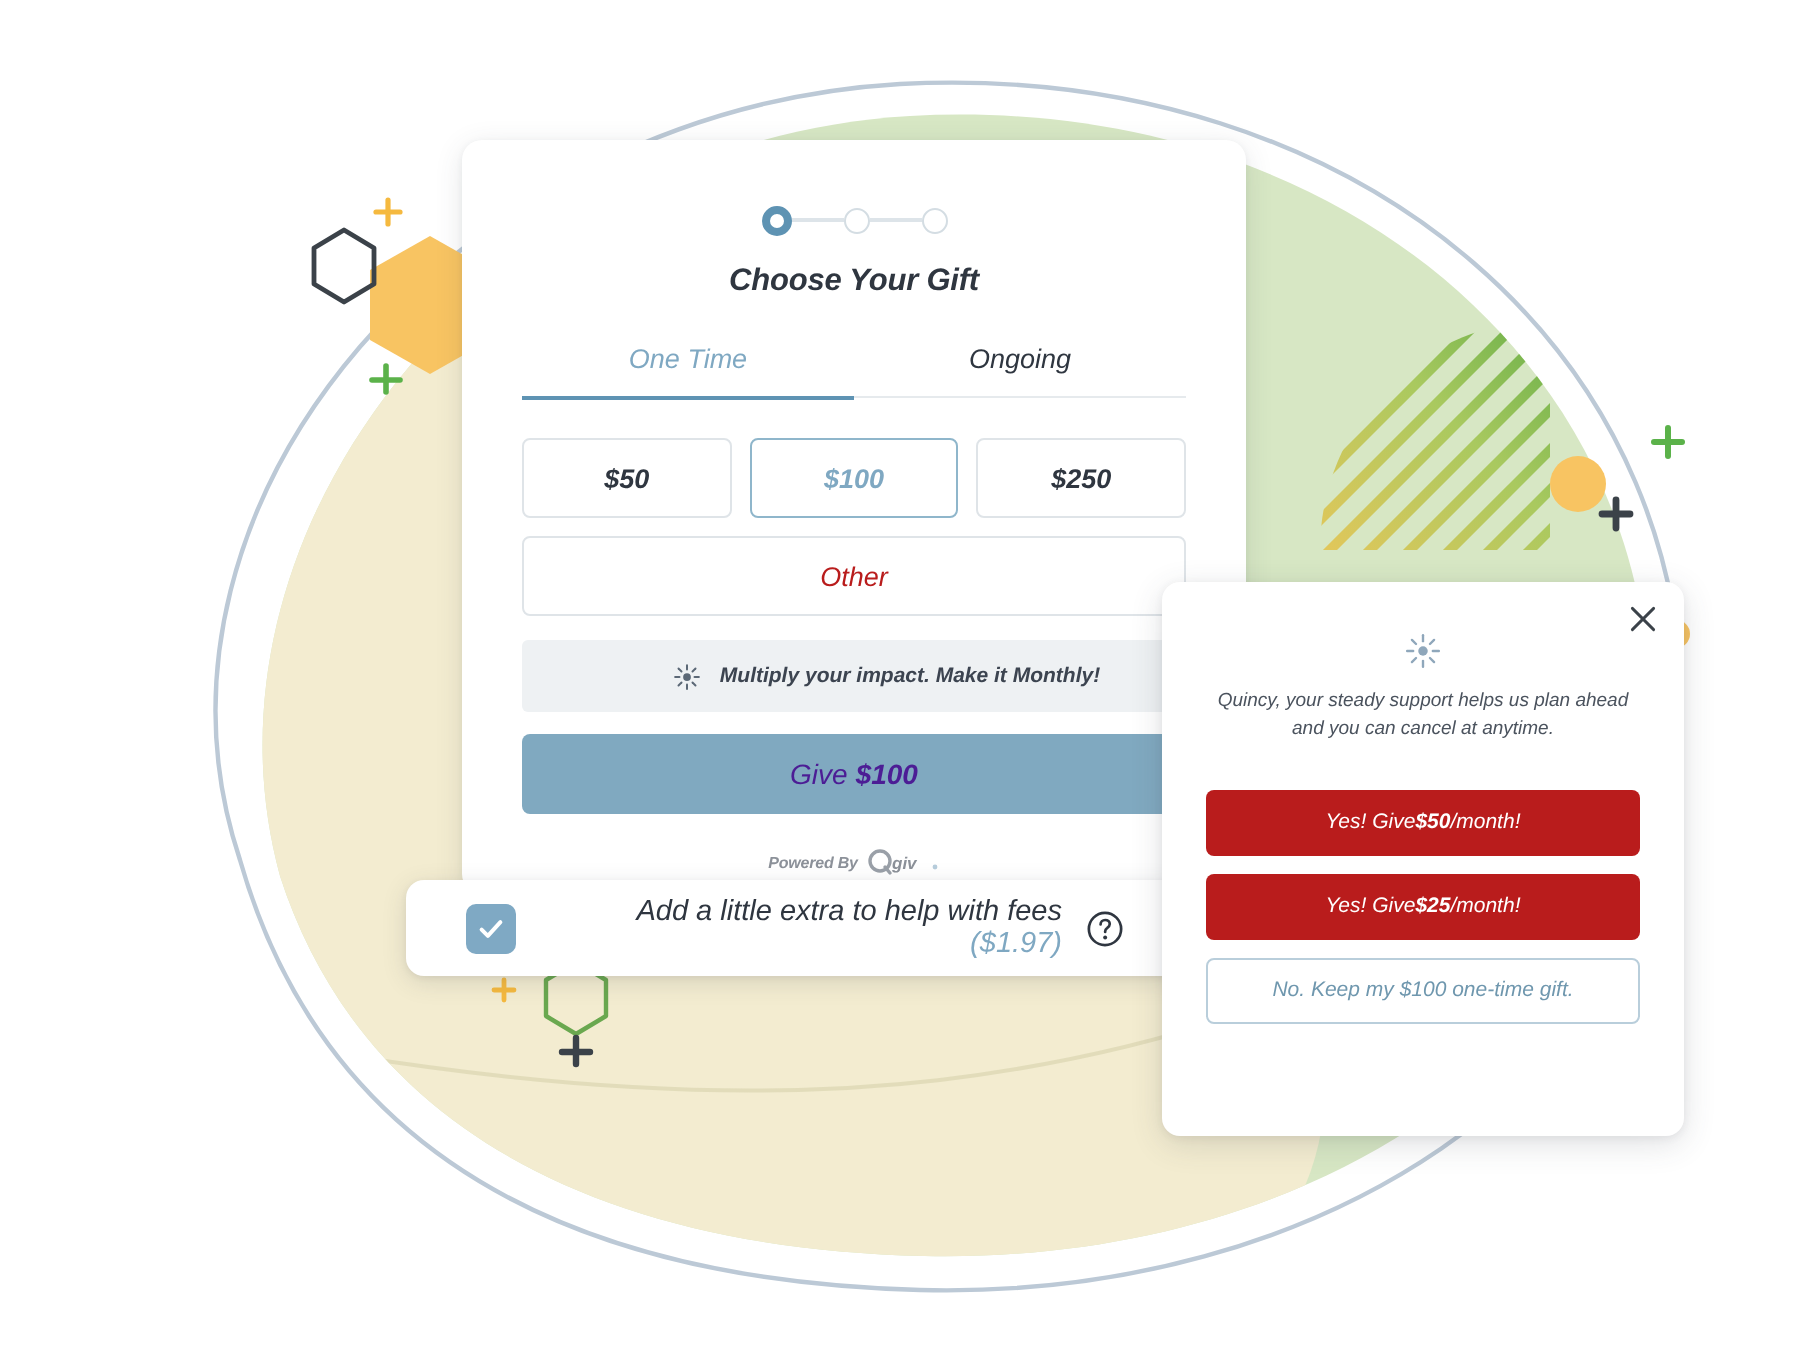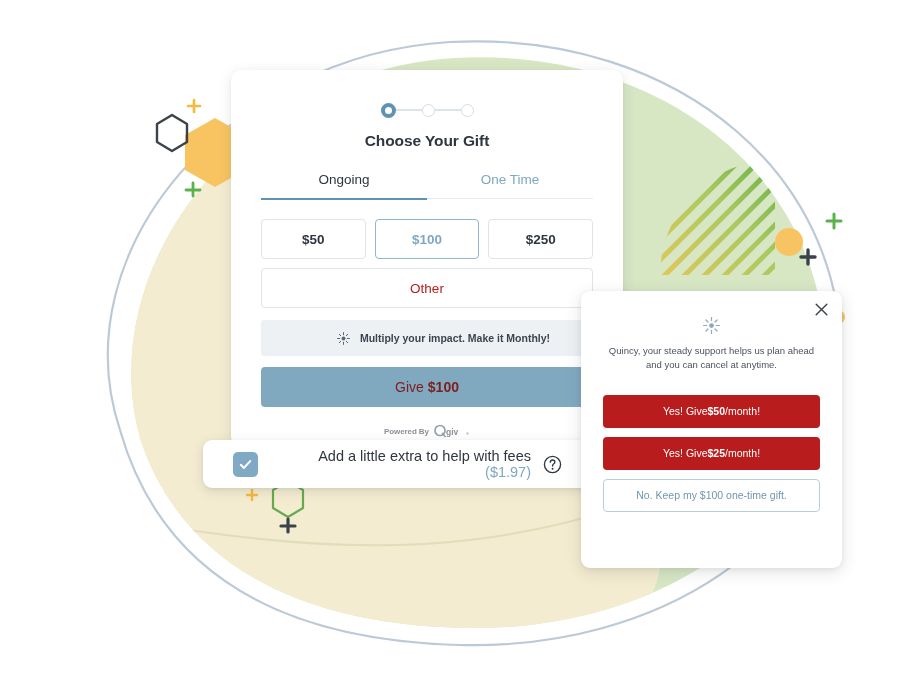--- a/index.html
+++ b/index.html
@@ -12,20 +12,21 @@
     background: #ffffff;
     font-family: "Liberation Sans", sans-serif;
     overflow: hidden;
   }
   #stage {
     position: relative;
     width: 903px;
     height: 686px;
     overflow: hidden;
     background: #ffffff;
+    font-style: italic;
   }
 
   
   .bg-layer {
     position: absolute;
     inset: 0;
     pointer-events: none;
   }
 
   
@@ -160,21 +161,21 @@
   }
 
   .give-btn {
     margin: 11px 30px 0 30px;
     height: 40px;
     background: #80a9c0;
     border-radius: 4px;
     display: flex;
     align-items: center;
     justify-content: center;
-    color: #7f1d1d;
+    color: #4c1d95;
     font-size: 14px;
     cursor: pointer;
   }
   .give-btn b { font-weight: bold; margin-left: 4px; }
 
   .powered {
     margin-top: 17px;
     display: flex;
     align-items: center;
     justify-content: center;
@@ -422,22 +423,22 @@
       <span class="step-dot active"></span>
       <span class="step-line"></span>
       <span class="step-dot"></span>
       <span class="step-line"></span>
       <span class="step-dot"></span>
     </div>
 
     <div class="card-title">Choose Your Gift</div>
 
     <div class="tabs">
+      <div class="tab active">One Time</div>
       <div class="tab">Ongoing</div>
-      <div class="tab active">One Time</div>
     </div>
 
     <div class="amounts">
       <div class="amount-btn">$50</div>
       <div class="amount-btn selected">$100</div>
       <div class="amount-btn">$250</div>
     </div>
 
     <div class="other-btn">Other</div>
 

